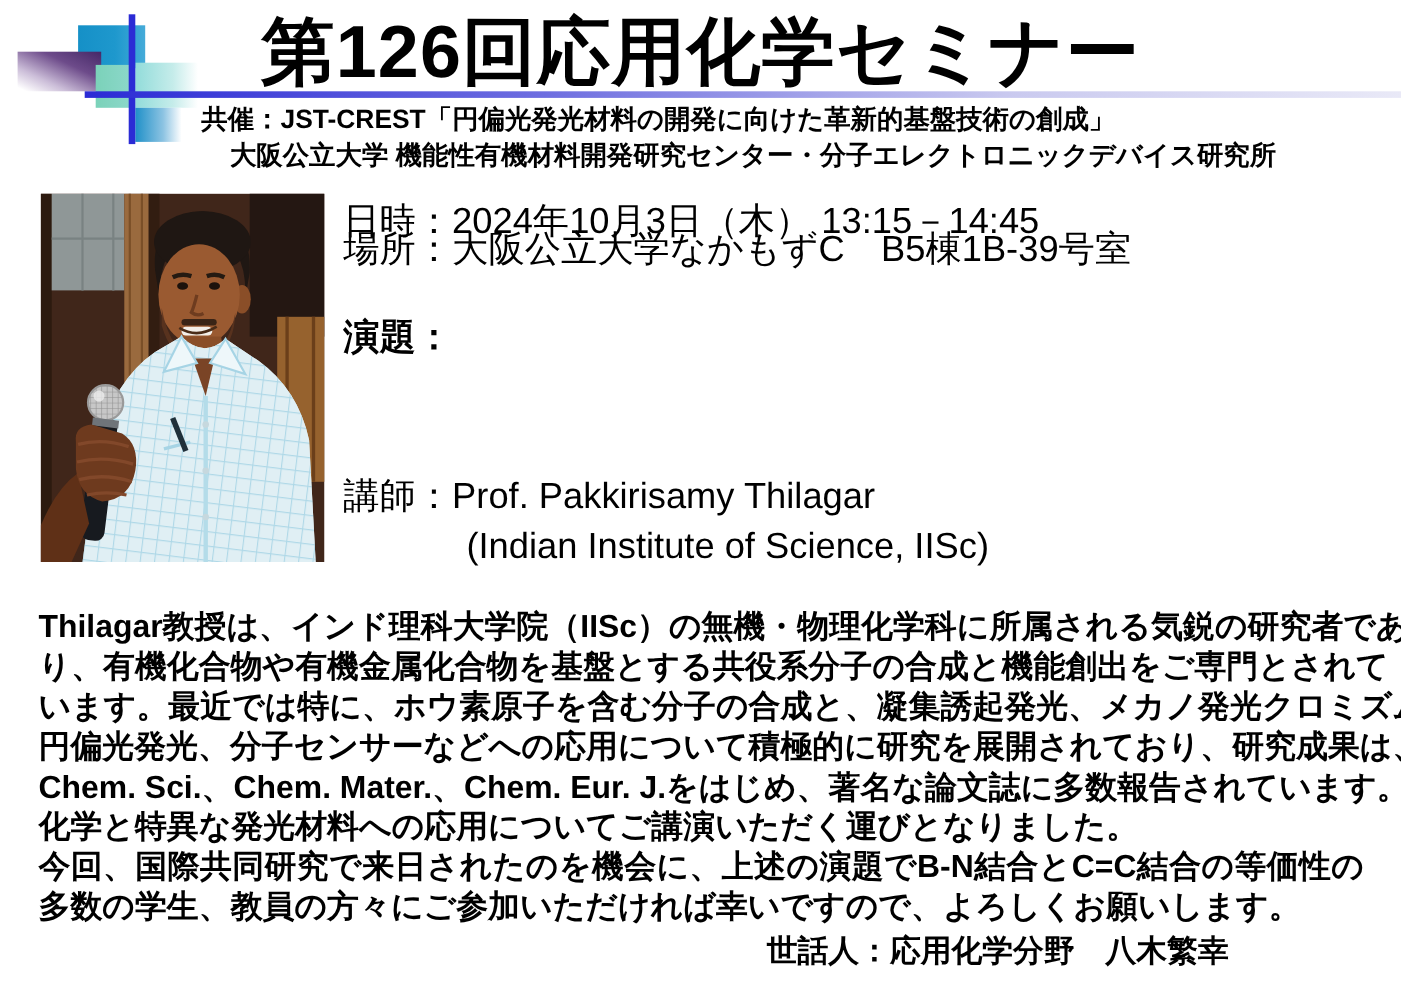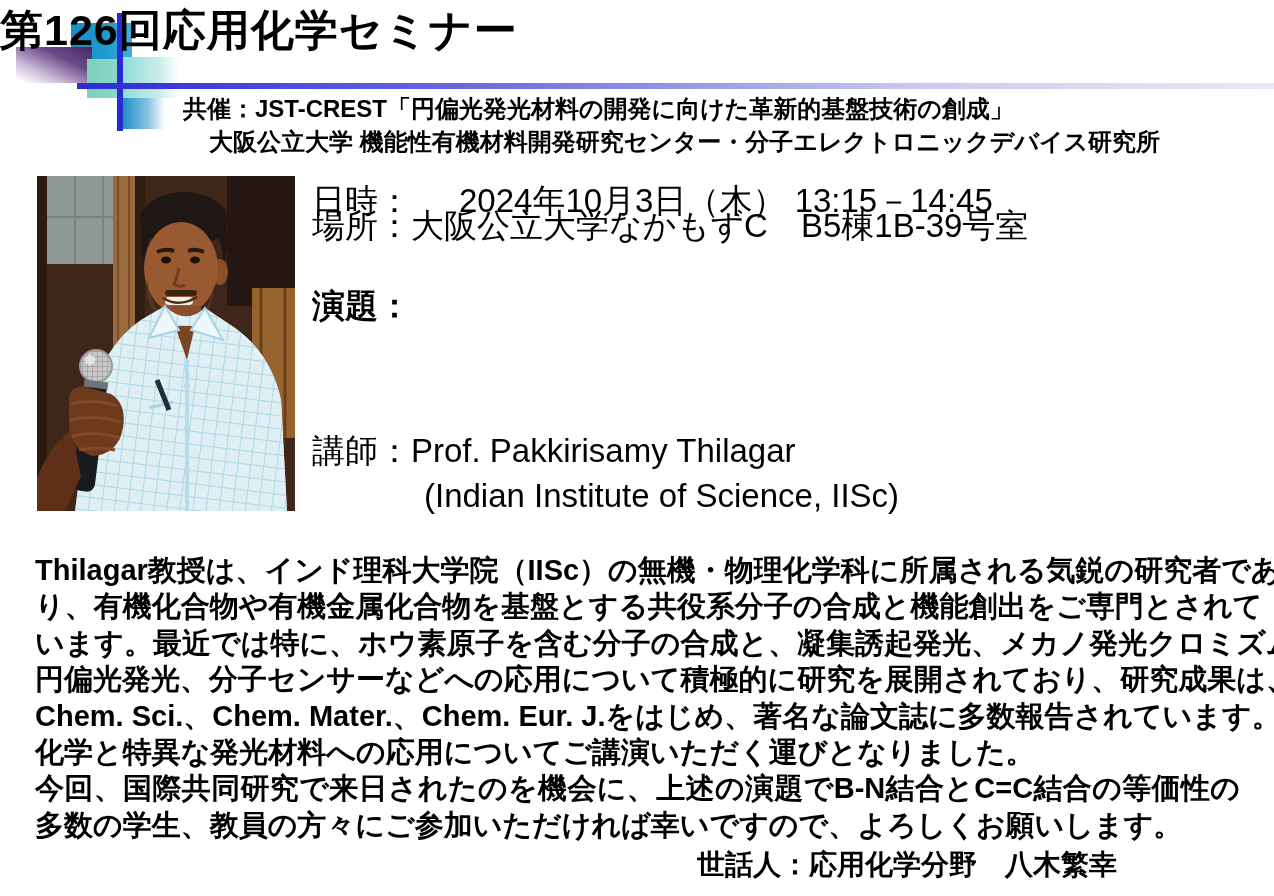--- a/index.html
+++ b/index.html
@@ -22,32 +22,32 @@
   .deco-cyan-band{left:123px;top:57px;width:57px;height:41px;
     background:linear-gradient(90deg,#92dcda 0%,#c5ecea 60%,#ffffff 100%);}
   .deco-blue-band{left:123px;top:98px;width:42px;height:31px;
     background:linear-gradient(90deg,#1f90c8 0%,#8cc3e2 60%,#ffffff 100%);}
   .deco-vline{left:117px;top:13px;width:6px;height:118px;background:#2b2bd5;}
   .deco-hline{left:77px;top:83px;width:1197px;height:6px;
     background:linear-gradient(90deg,#2b2bd5 0%,#6e6ee0 35%,#c9c9ef 70%,#e9e9f7 100%);}
   
   .title{
     position:absolute;left:0;right:0;top:2px;
-    text-align:left;font-size:43px;font-weight:700;letter-spacing:1px;
+    text-align:center;font-size:67px;font-weight:700;letter-spacing:1px;
     white-space:nowrap;
   }
   .cosponsor{position:absolute;left:183px;top:92px;font-size:24px;font-weight:700;
     line-height:33px;white-space:nowrap;}
   .cosponsor .l2{margin-left:26px;}
   
   .photo{position:absolute;left:37px;top:176px;width:258px;height:335px;}
   
   .info-row{position:absolute;left:312px;display:flex;font-size:33px;white-space:nowrap;}
   .info-row .label{flex:0 0 96px;}
-  .row-datetime{top:179px;gap:48px;}
+  .row-datetime{top:179px;}
   .row-location{top:204px;}
   .row-topic{top:283px;line-height:45px;font-weight:bold;}
   .row-speaker{top:428px;line-height:45px;}
   .cont{margin-left:13px;}
   
   .body-par{position:absolute;left:35px;top:552px;width:1205px;
     font-size:29px;line-height:36.4px;font-weight:600;}
   .body-line{white-space:nowrap;}
   .body-line.justify{text-align:justify;text-align-last:justify;}
   

